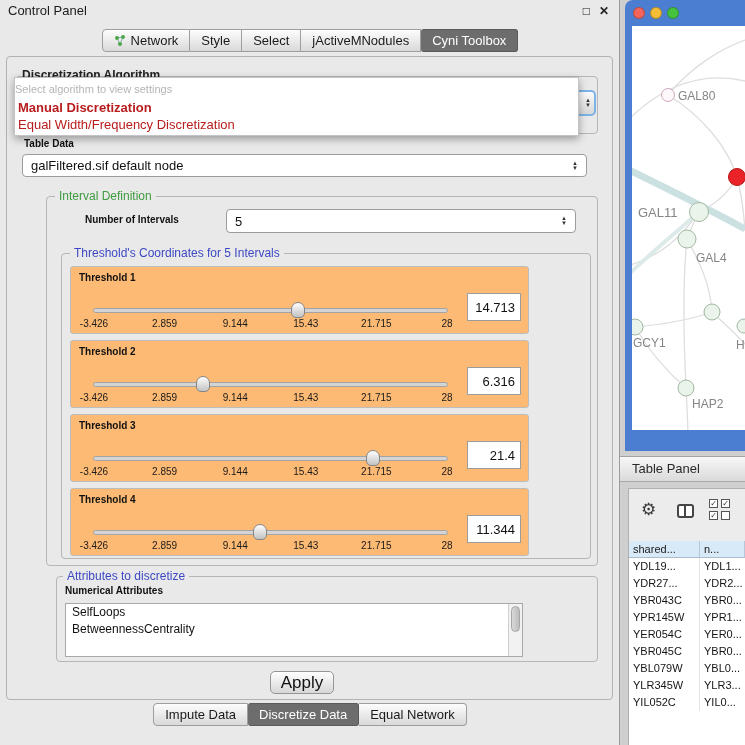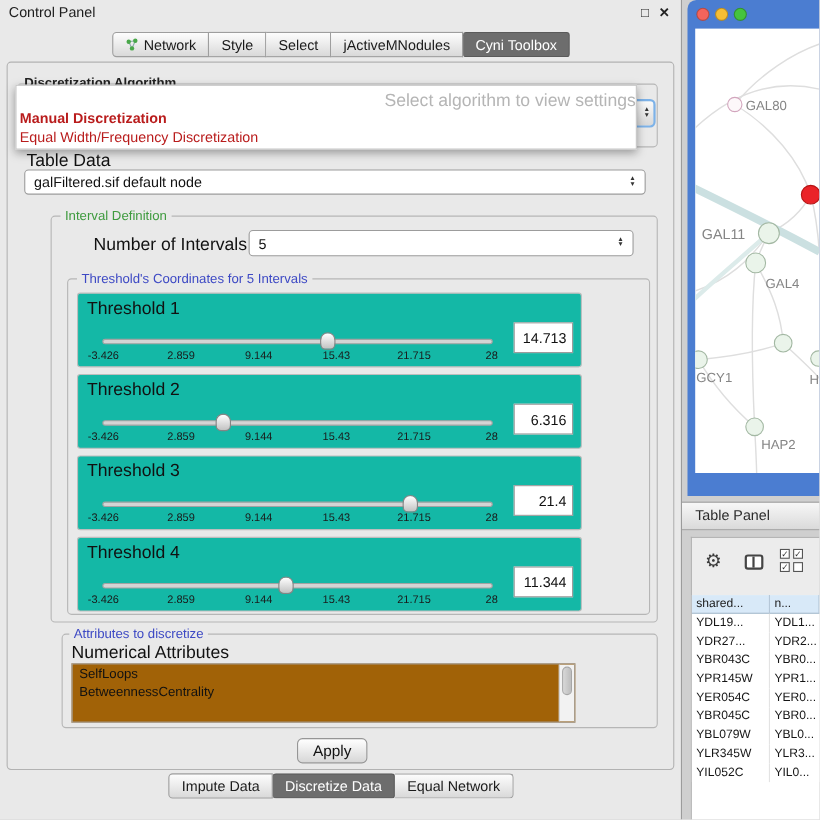--- a/index.html
+++ b/index.html
@@ -21,48 +21,48 @@
   .tab:last-child{border-radius:0 4px 4px 0}
   .tab.selected{background:#6d6d6d;color:#fff;border-color:#5a5a5a;border-radius:3px}
   .net-ico{display:inline-block}
 
   #frame{left:6px;top:56px;width:607px;height:644px;border:1px solid #b2b2b2;border-radius:4px;background:#e9e9e9}
 
   .groupbox{position:absolute;border:1px solid #b6b6b6;border-radius:4px}
   .legend{position:absolute;top:-8px;left:8px;background:#e9e9e9;padding:0 4px;font-size:12px;line-height:15px;white-space:nowrap}
   .legend.green{color:#3f9b3f}
   .legend.blue{color:#3d49c4}
-  .blabel{position:absolute;font-size:16px;font-weight:normal;color:#111;white-space:nowrap}
+  .blabel{position:absolute;font-size:10px;font-weight:bold;color:#111;white-space:nowrap}
 
   .combo{position:absolute;background:#fff;border:1px solid #9c9c9c;border-radius:4px;font-size:13px;color:#111;display:flex;align-items:center;padding:0 8px}
   .combo .arrows{margin-left:auto;display:flex;flex-direction:column;font-size:6px;line-height:5px;color:#333}
 
   
   #algo-title{left:15px;top:11px;font-size:12px;font-weight:bold;color:#222;z-index:1}
   #algo-box{left:8px;top:19px;width:583px;height:58px}
   #combo-fragment{left:560px;top:33px;width:29px;height:26px;border:2px solid #7db2e8;border-radius:5px;background:linear-gradient(#fafafa,#d8d8d8);z-index:5;display:flex;align-items:center;justify-content:flex-end;padding-right:3px}
   #combo-fragment .arrows{display:flex;flex-direction:column;font-size:6px;line-height:5px;color:#333}
   #algo-popup{left:7px;top:20px;width:565px;height:59px;background:#fff;border:1px solid #c4c4c4;box-shadow:0 3px 8px rgba(0,0,0,.35);z-index:10}
-  #algo-popup .ph{position:absolute;top:5px;left:0;width:100%;text-align:right;color:#b5b5b5;font-size:16px}
+  #algo-popup .ph{position:absolute;top:5px;left:0;width:100%;text-align:left;color:#b5b5b5;font-size:11px}
   .popup-opt{position:absolute;left:3px;right:3px;font-size:13px;color:#b91c1c;white-space:nowrap;overflow:hidden}
 
   
-  .tpanel{position:absolute;left:8px;width:459px;height:68px;border:1px solid #bdbdbd;border-radius:3px;background:#14b8a6}
+  .tpanel{position:absolute;left:8px;width:459px;height:68px;border:1px solid #bdbdbd;border-radius:3px;background:#fdba74}
   .slider{position:absolute;left:22px;top:41px;width:355px;height:5px;background:#d4d4d4;border:1px solid #a3a3a3;border-radius:3px}
   .thumb{position:absolute;top:-7px;width:14px;height:16px;background:linear-gradient(#ffffff,#c2c2c2);border:1px solid #858585;border-radius:7px 7px 5px 5px;transform:translateX(-50%)}
   .tick{position:absolute;top:9px;transform:translateX(-50%);font-size:10px;color:#1a1a1a;white-space:nowrap}
   .vbox{position:absolute;left:396px;top:26px;width:54px;height:28px;background:#fff;border:1px solid #9c9c9c;font-size:13px;color:#111;text-align:right;padding-right:5px;font-family:"Liberation Sans",sans-serif}
 
   
-  #attr-list{position:absolute;left:8px;top:26px;width:458px;height:54px;background:#a16207;border:1px solid #a8a8a8;overflow:hidden}
+  #attr-list{position:absolute;left:8px;top:26px;width:458px;height:54px;background:#ffffff;border:1px solid #a8a8a8;overflow:hidden}
   .attr-item{font-size:12px;color:#111;line-height:17px;padding-left:6px;white-space:nowrap}
   #attr-scroll{position:absolute;right:0;top:0;bottom:0;width:14px;background:#f2f2f2;border-left:1px solid #cfcfcf}
   #attr-scroll .sthumb{position:absolute;left:2px;top:2px;width:9px;height:26px;background:linear-gradient(90deg,#d8d8d8,#bdbdbd);border:1px solid #a6a6a6;border-radius:5px}
 
-  #apply-btn{position:absolute;left:263px;top:614px;width:64px;height:23px;border:1px solid #969696;border-radius:5px;background:linear-gradient(#ffffff,#d7d7d7);font-size:14px;color:#111;text-align:center;line-height:21px}
+  #apply-btn{position:absolute;left:263px;top:614px;width:64px;height:23px;border:1px solid #969696;border-radius:5px;background:linear-gradient(#ffffff,#d7d7d7);font-size:17px;color:#111;text-align:center;line-height:21px}
 
   
   #net-window{left:625px;top:0;width:120px;height:451px;background:#4b7dd1;border-top-left-radius:8px}
   #lights{position:absolute;left:8px;top:7px;display:flex;gap:5px}
   .light{width:12px;height:12px;border-radius:50%;border:1px solid rgba(0,0,0,.25)}
   #light-close{background:#f4645c}
   #light-min{background:#f6be35}
   #light-zoom{background:#45c33f}
   #net-canvas{position:absolute;left:7px;top:26px;width:113px;height:404px;background:#fff;overflow:hidden}
 

